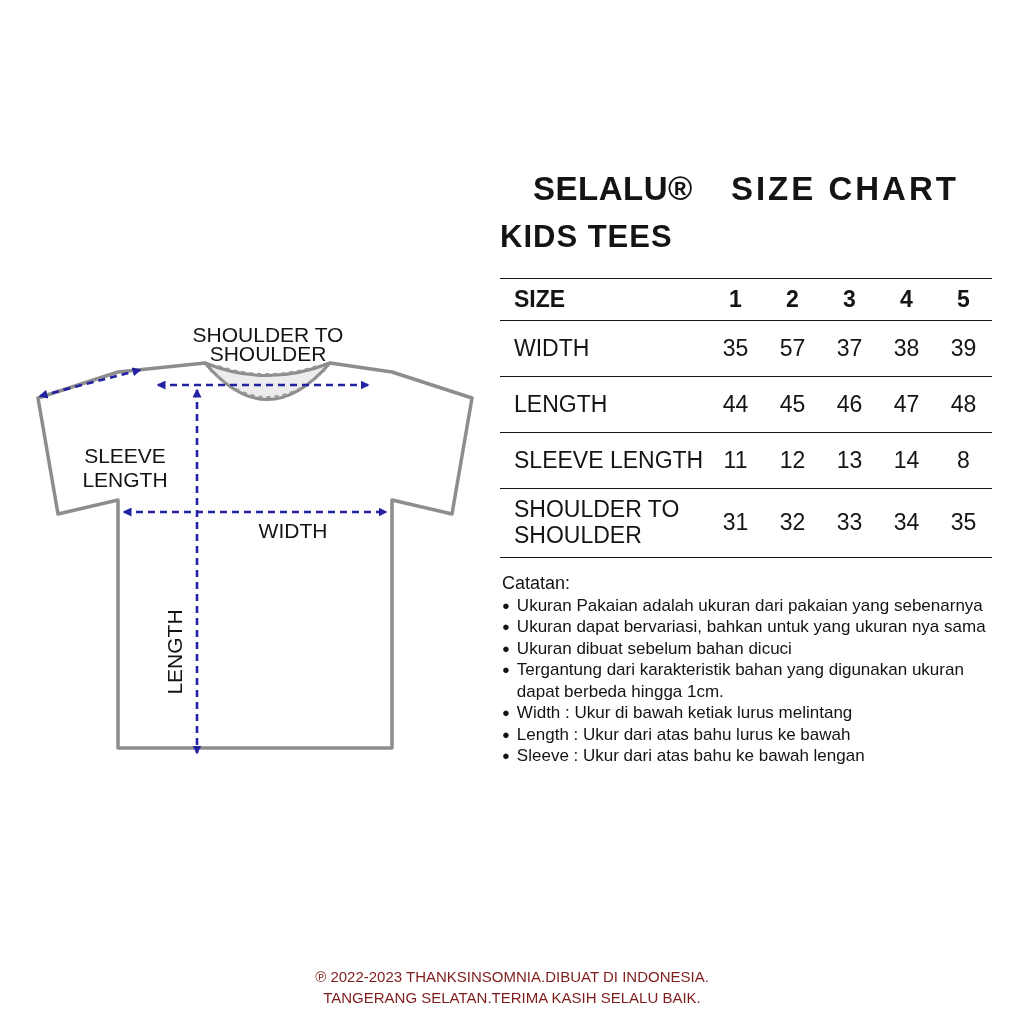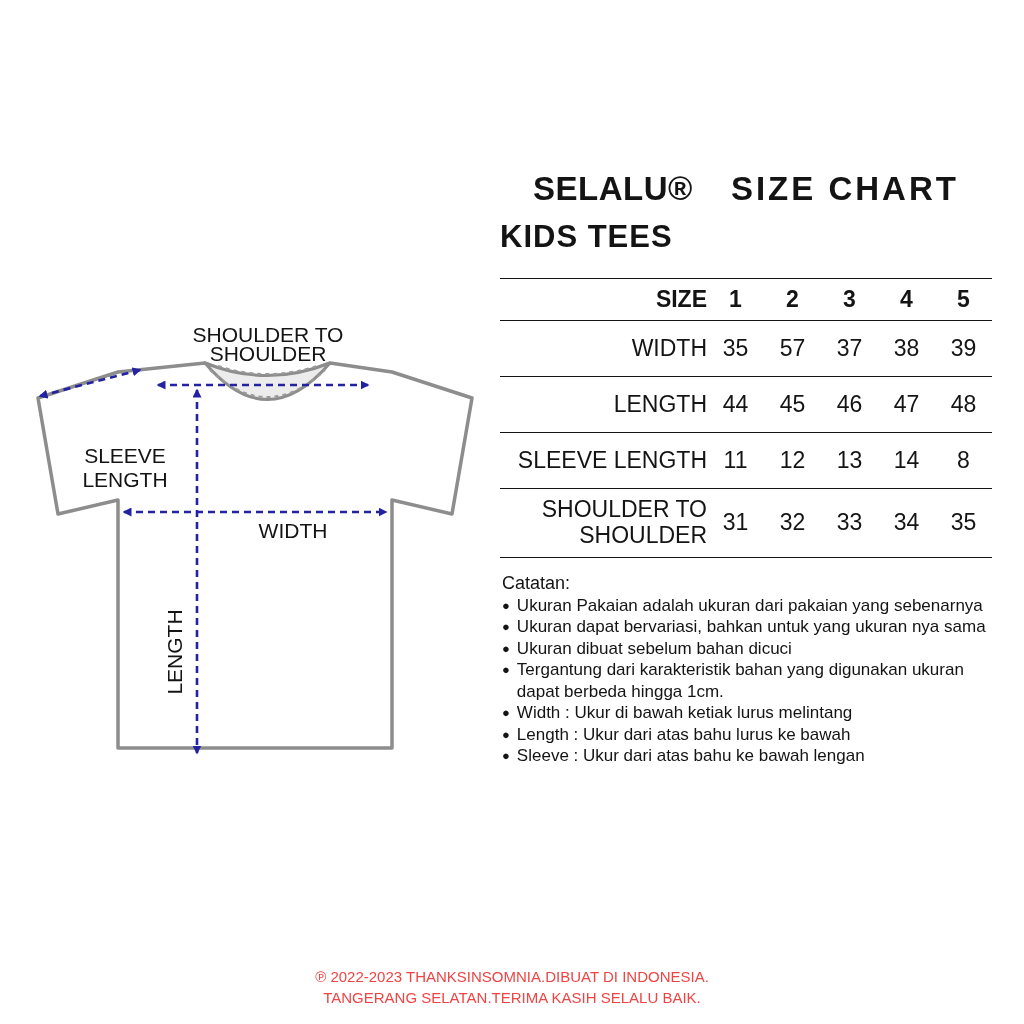--- a/index.html
+++ b/index.html
@@ -21,37 +21,37 @@
   .title-row { display:flex; justify-content:center; align-items:baseline; gap:38px;
                font-size:33px; font-weight:700; line-height:42px; letter-spacing:1px; }
   .brand { letter-spacing:0.5px; }
   .main-title { letter-spacing:3px; }
   .subtitle { margin-top:8px; font-size:31px; font-weight:700;
               letter-spacing:1px; line-height:38px; }
 
   .size-table { margin-top:22px; border-top:1.8px solid #141414; }
   .trow { display:grid; grid-template-columns:1fr repeat(5, 57px);
           align-items:center; border-bottom:1.6px solid #141414; }
-  .rlabel { padding-left:14px; text-align:right; }
+  .rlabel { padding-left:14px; text-align:left; }
   .cell { text-align:center; }
   .thead { font-weight:700; font-size:23px; padding:7px 0; }
   .tdata { font-size:23px; padding:14px 0; }
   .trow-shoulder { padding:8px 0; }
   .trow-shoulder .rlabel { line-height:1.12; }
 
   .unit-row { border-bottom:1.6px solid #141414; font-size:20px; font-weight:700;
               padding:8px 0 9px 2px; }
 
   .notes { margin-top:13px; padding-left:2px; }
   .notes-heading { font-size:18px; line-height:24px; }
   .note-item { display:flex; gap:7px; font-size:17px; line-height:21.5px; }
   .bullet { font-size:13px; line-height:21.5px; flex:0 0 auto; }
 
   .footer { position:absolute; left:0; bottom:16px; width:100%;
-            text-align:center; font-size:15px; line-height:21px; color:#ef4444; }
+            text-align:center; font-size:15px; line-height:21px; color:#7f1d1d; }
 </style>
 </head>
 <body>
 
 <div class="page">
 
   <div class="diagram-wrap">
     <svg width="500" height="480" viewBox="0 0 500 480" xmlns="http://www.w3.org/2000/svg">
       <defs>
         <marker id="ah" markerWidth="9" markerHeight="9" refX="7.5" refY="4.5" orient="auto-start-reverse" markerUnits="userSpaceOnUse">

